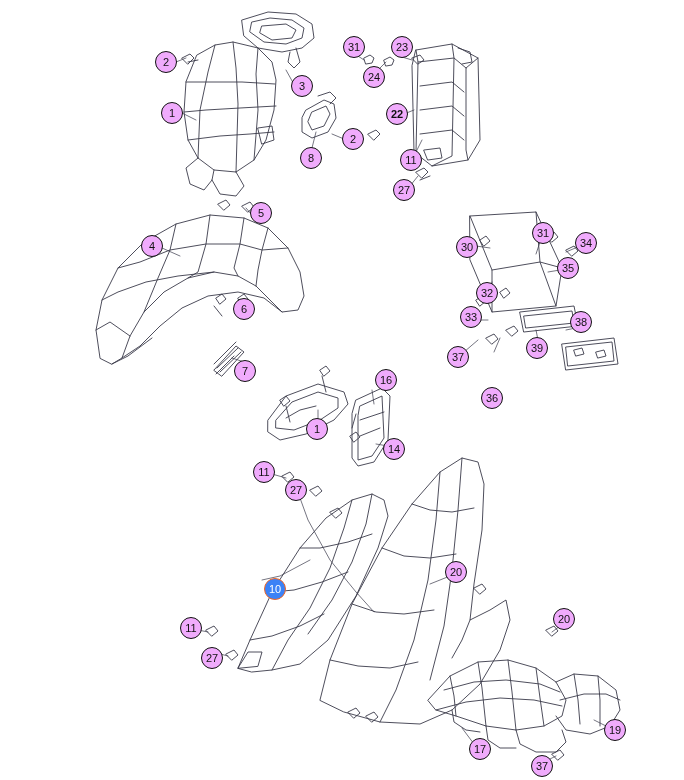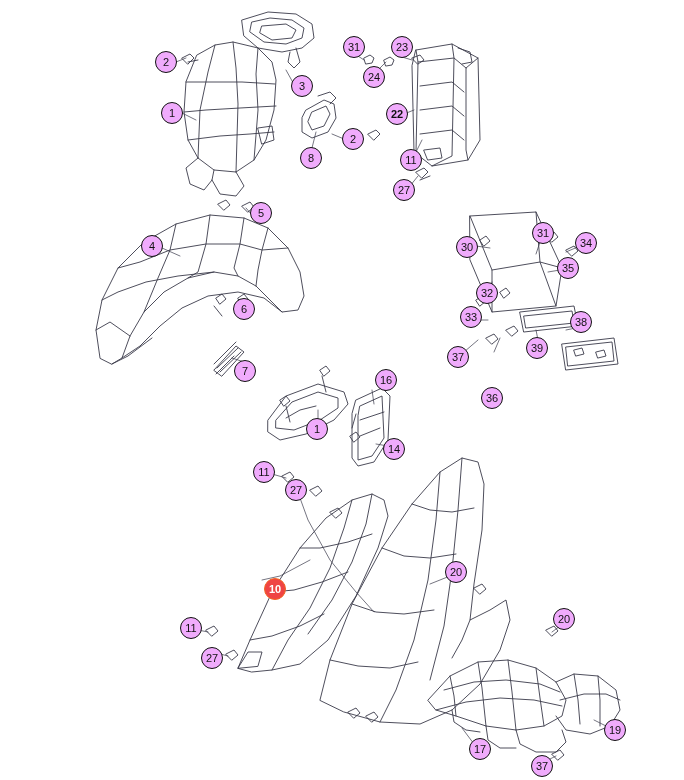--- a/index.html
+++ b/index.html
@@ -35,24 +35,24 @@
     background: #f0abfc;
     color: #111111;
     font-size: 11px;
     line-height: 20px;
     text-align: center;
     font-family: "Liberation Sans", sans-serif;
     box-sizing: border-box;
     user-select: none;
   }
   .callout.highlight {
-    background: #ef4444;
+    background: #3b82f6;
     border-color: #f26522;
     color: #ffffff;
-    font-weight: bold;
+    font-weight: normal;
     margin-left: 12px;
   }
 </style>
 </head>
 <body>
 
 <div id="diagram">
 
   <svg id="art" viewBox="0 0 684 780" xmlns="http://www.w3.org/2000/svg">
     <g fill="none" stroke="#3a3a4a" stroke-width="0.9" stroke-linejoin="round" stroke-linecap="round">

